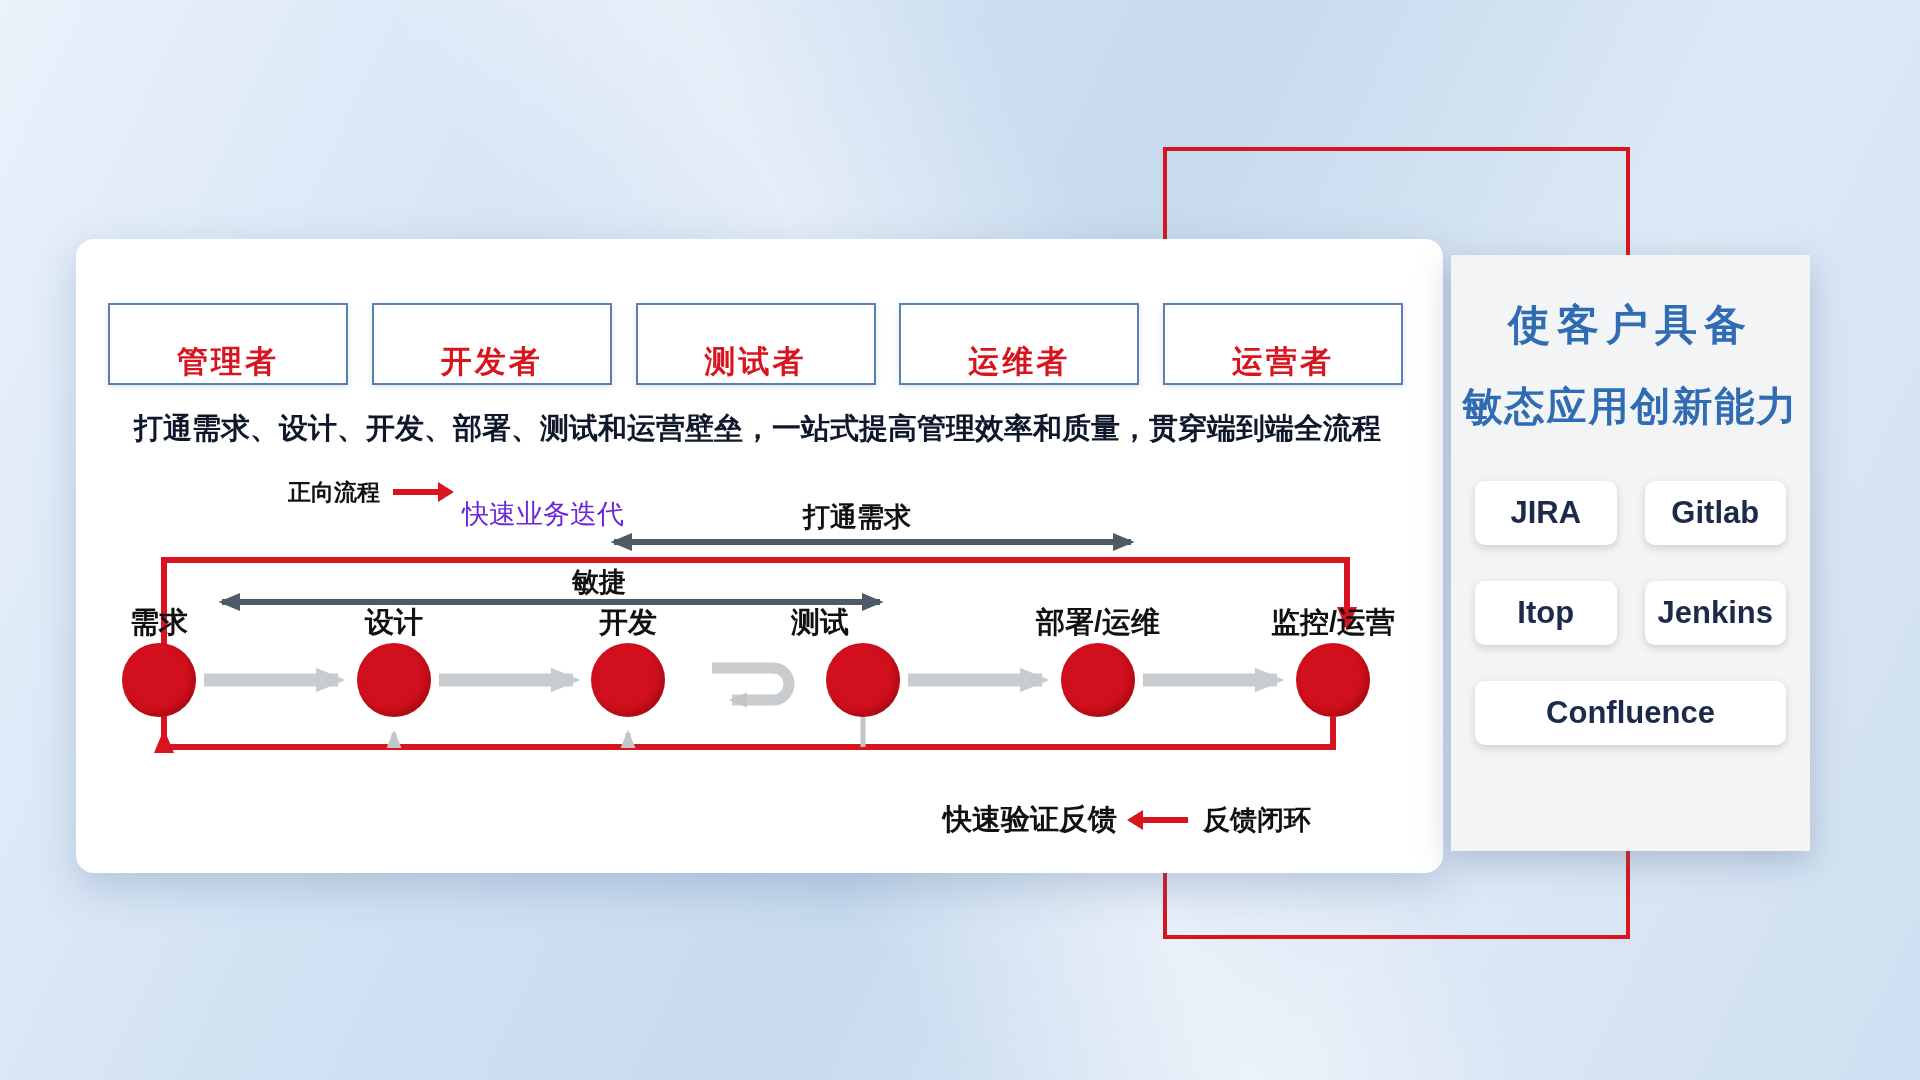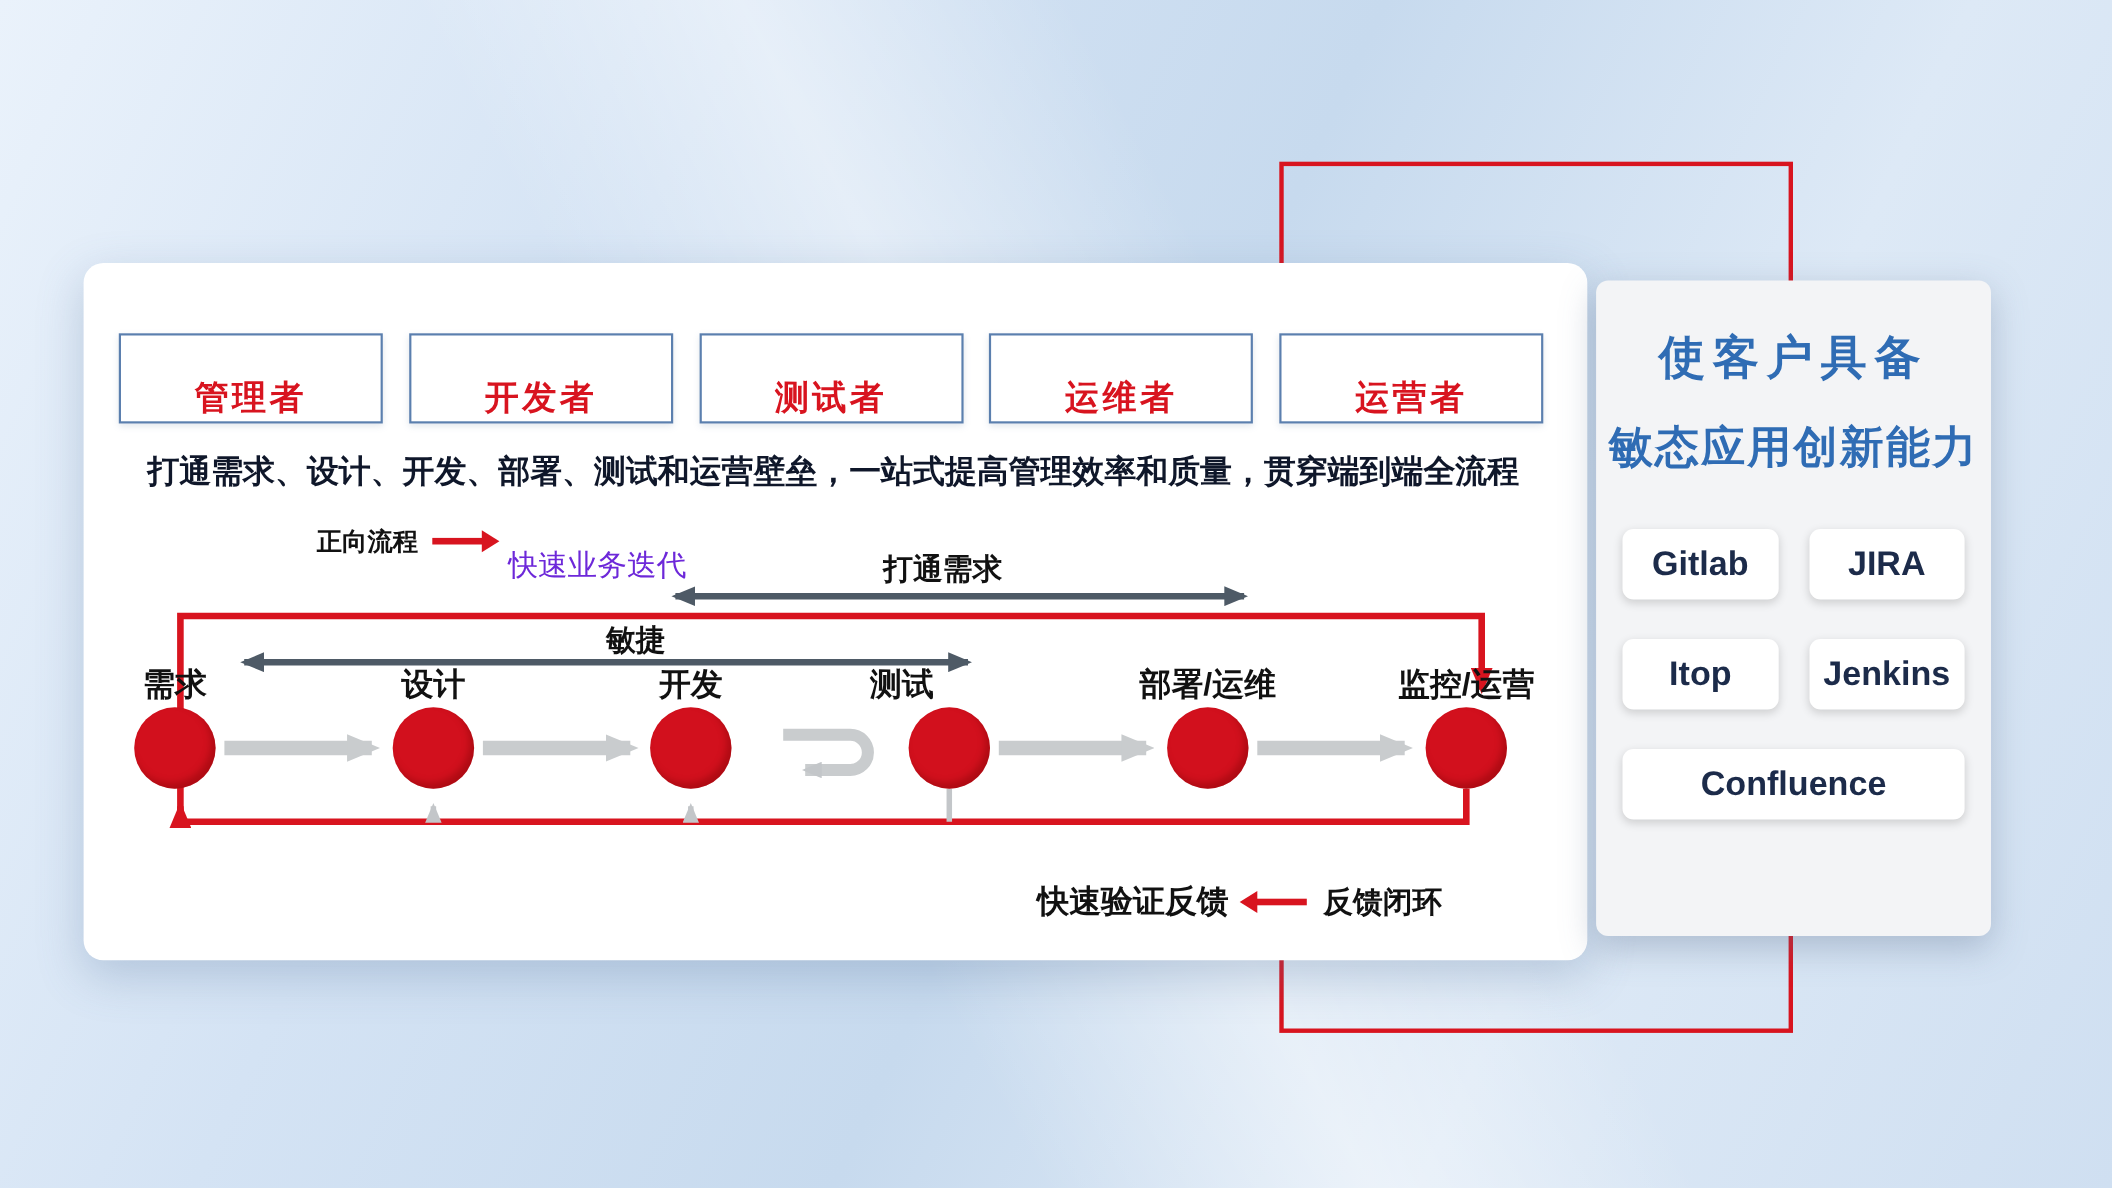--- a/index.html
+++ b/index.html
@@ -52,40 +52,40 @@
     content:"";position:absolute;right:-15px;top:-7px;
     border-left:16px solid #d8141f;border-top:10px solid transparent;border-bottom:10px solid transparent;
   }
   .arrow-left-glyph{position:relative;width:46px;height:6px;background:#d8141f;margin-left:10px;}
   .arrow-left-glyph::before{
     content:"";position:absolute;left:-15px;top:-7px;
     border-right:16px solid #d8141f;border-top:10px solid transparent;border-bottom:10px solid transparent;
   }
   .arrow-label{position:absolute;transform:translateX(-50%);font-size:27px;font-weight:700;color:#111;white-space:nowrap;}
   .label-cd{left:781px;top:260px;}
-  .label-agile{left:502px;top:325px;}
+  .label-agile{left:523px;top:325px;}
   .diagram{position:absolute;left:0;top:0;width:1367px;height:634px;}
   .stage-label{
     position:absolute;top:364px;transform:translateX(-50%);
     font-size:29px;font-weight:600;color:#111;white-space:nowrap;
   }
   .node{
     position:absolute;top:404px;width:74px;height:74px;border-radius:50%;
     background:#d2101d;box-shadow:inset -4px -5px 7px rgba(110,0,0,.35);
   }
   .feedback-row{
     position:absolute;left:867px;top:563px;height:36px;
     display:flex;align-items:center;gap:15px;
   }
   .fb-strong{font-size:29px;font-weight:700;color:#111;}
   .fb-text{font-size:27px;font-weight:600;color:#111;}
   
   .side-panel{
     position:absolute;left:1451px;top:255px;width:359px;height:596px;
-    background:#f3f4f6;z-index:3;box-shadow:0 10px 32px rgba(90,110,140,.35);border-radius:11px;
+    background:#f3f4f6;z-index:3;box-shadow:0 10px 32px rgba(90,110,140,.35);
   }
   .panel-title-1{
     margin-top:42px;text-align:center;font-size:42px;font-weight:700;
     color:#2f6cb4;letter-spacing:7px;
   }
   .panel-title-2{
     margin-top:26px;text-align:center;font-size:40px;font-weight:700;
     color:#2f6cb4;letter-spacing:2px;
   }
   .tools{
@@ -193,21 +193,21 @@
       <span class="arrow-left-glyph"></span>
       <span class="fb-text">反馈闭环</span>
     </div>
 
   </div>
 
   <div class="side-panel">
     <div class="panel-title-1">使客户具备</div>
     <div class="panel-title-2">敏态应用创新能力</div>
     <div class="tools">
+      <div class="tool">JIRA</div>
       <div class="tool">Gitlab</div>
-      <div class="tool">JIRA</div>
       <div class="tool">Itop</div>
       <div class="tool">Jenkins</div>
       <div class="tool tool-wide">Confluence</div>
     </div>
   </div>
 
 </div>
 
 </body></html>

